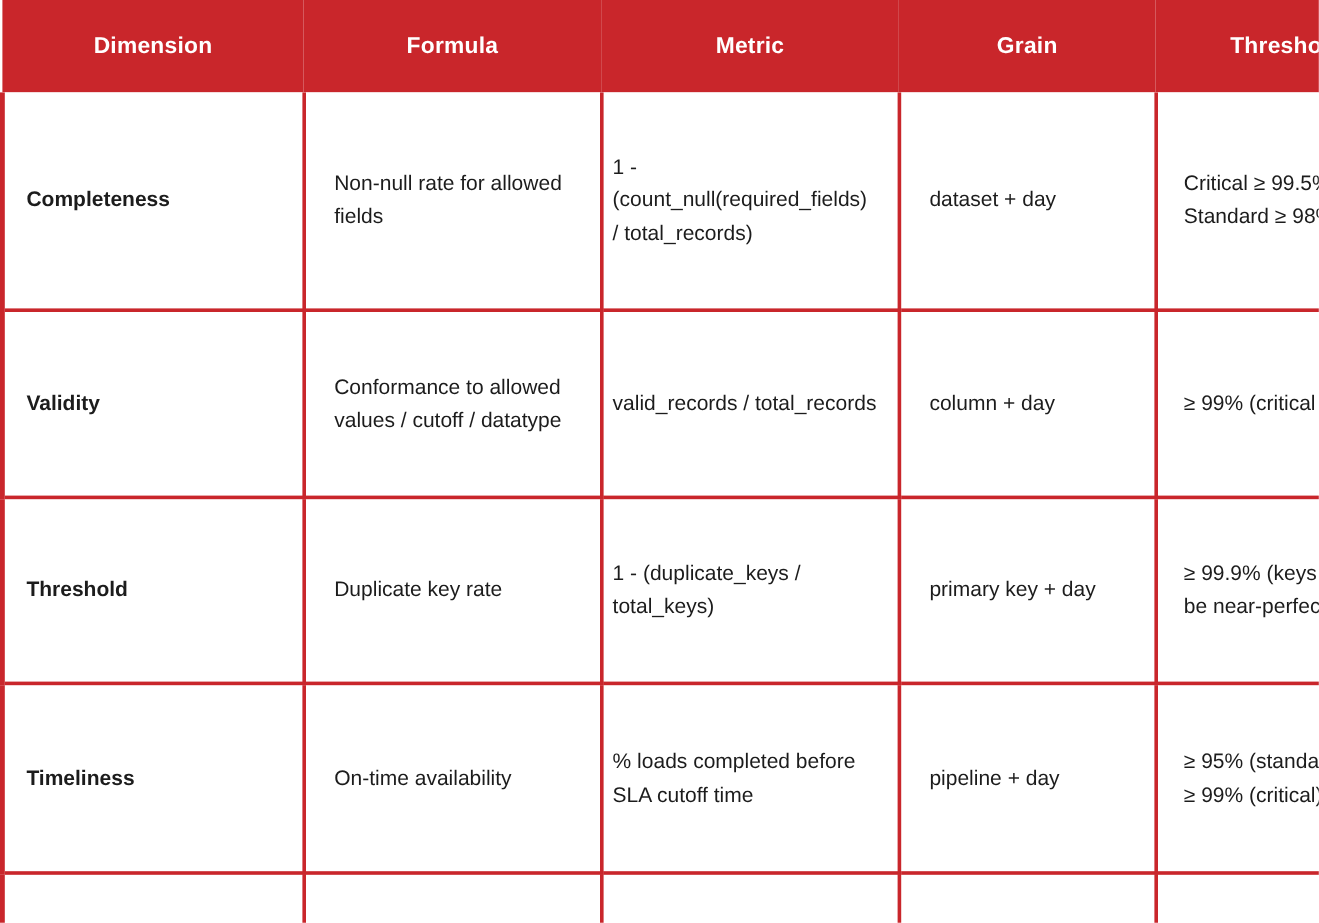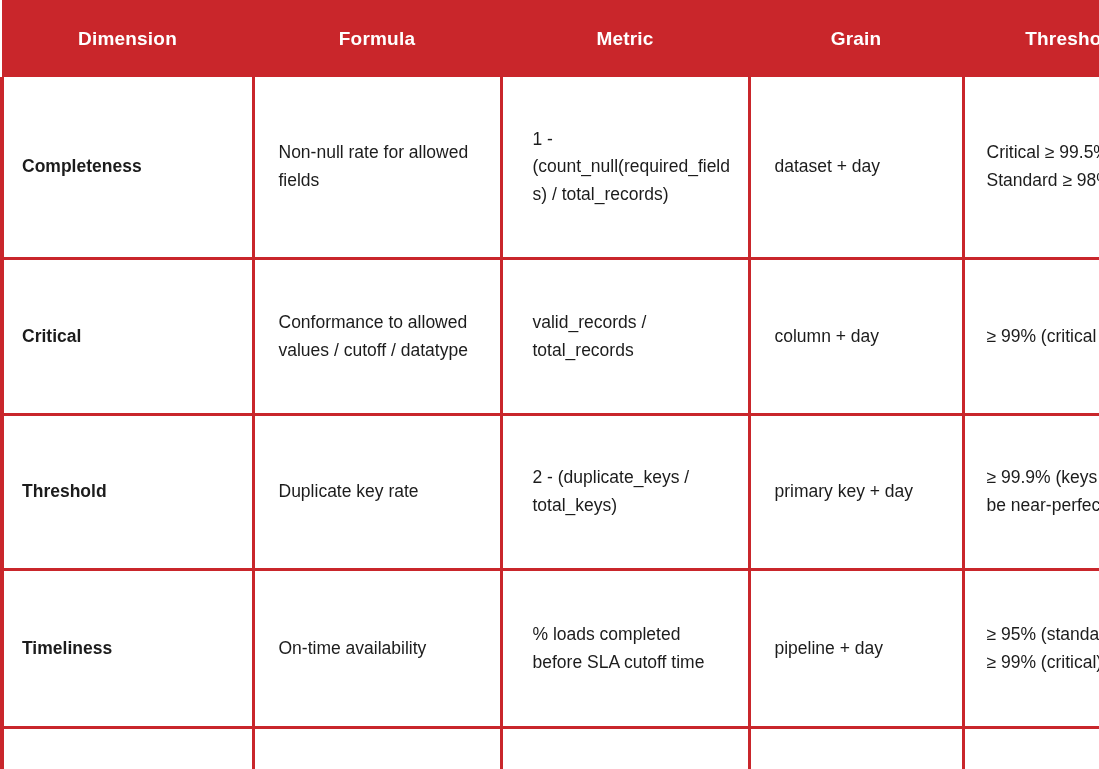--- a/index.html
+++ b/index.html
@@ -52,21 +52,21 @@
     line-height: 1.58;
     vertical-align: middle;
     padding: 10px 16px;
     background: #ffffff;
     word-wrap: break-word;
     overflow-wrap: break-word;
   }
 
   tbody td.col-dimension { padding-left: 18px; font-weight: bold; }
   tbody td.col-metric    { padding-left: 24px; }
-  tbody td.col-formula   { padding-left: 30px; }
+  tbody td.col-formula   { padding-left: 8px; }
   tbody td.col-grain     { padding-left: 24px; margin-left: 28px; }
   tbody td.col-threshold { padding-left: 22px; }
 
   
   tbody tr td:first-child { border-left-width: 4px; }
   tbody tr td:last-child  { border-right-width: 4px; }
   tbody tr:last-child td  { border-bottom-width: 4px; }
   tbody tr:first-child td { border-top-width: 0px; }
 
   
@@ -107,21 +107,21 @@
         <td class="col-grain">
             <span class="cell-text">dataset + day</span>
           </td>
         <td class="col-threshold">
             <span class="cell-text">Critical ≥ 99.5%, Standard ≥ 98%</span>
           </td>
       </tr>
 
       <tr class="row-1">
         <td class="col-dimension">
-            <span class="cell-text">Critical</span>
+            <span class="cell-text">Validity</span>
           </td>
         <td class="col-metric">
             <span class="cell-text">Conformance to allowed values / cutoff / datatype</span>
           </td>
         <td class="col-formula">
             <span class="cell-text">valid_records / total_records</span>
           </td>
         <td class="col-grain">
             <span class="cell-text">column + day</span>
           </td>
@@ -131,21 +131,21 @@
       </tr>
 
       <tr class="row-2">
         <td class="col-dimension">
             <span class="cell-text">Threshold</span>
           </td>
         <td class="col-metric">
             <span class="cell-text">Duplicate key rate</span>
           </td>
         <td class="col-formula">
-            <span class="cell-text">2 - (duplicate_keys / total_keys)</span>
+            <span class="cell-text">1 - (duplicate_keys / total_keys)</span>
           </td>
         <td class="col-grain">
             <span class="cell-text">primary key + day</span>
           </td>
         <td class="col-threshold">
             <span class="cell-text">≥ 99.9% (keys must be near-perfect)</span>
           </td>
       </tr>
 
       <tr class="row-3">

